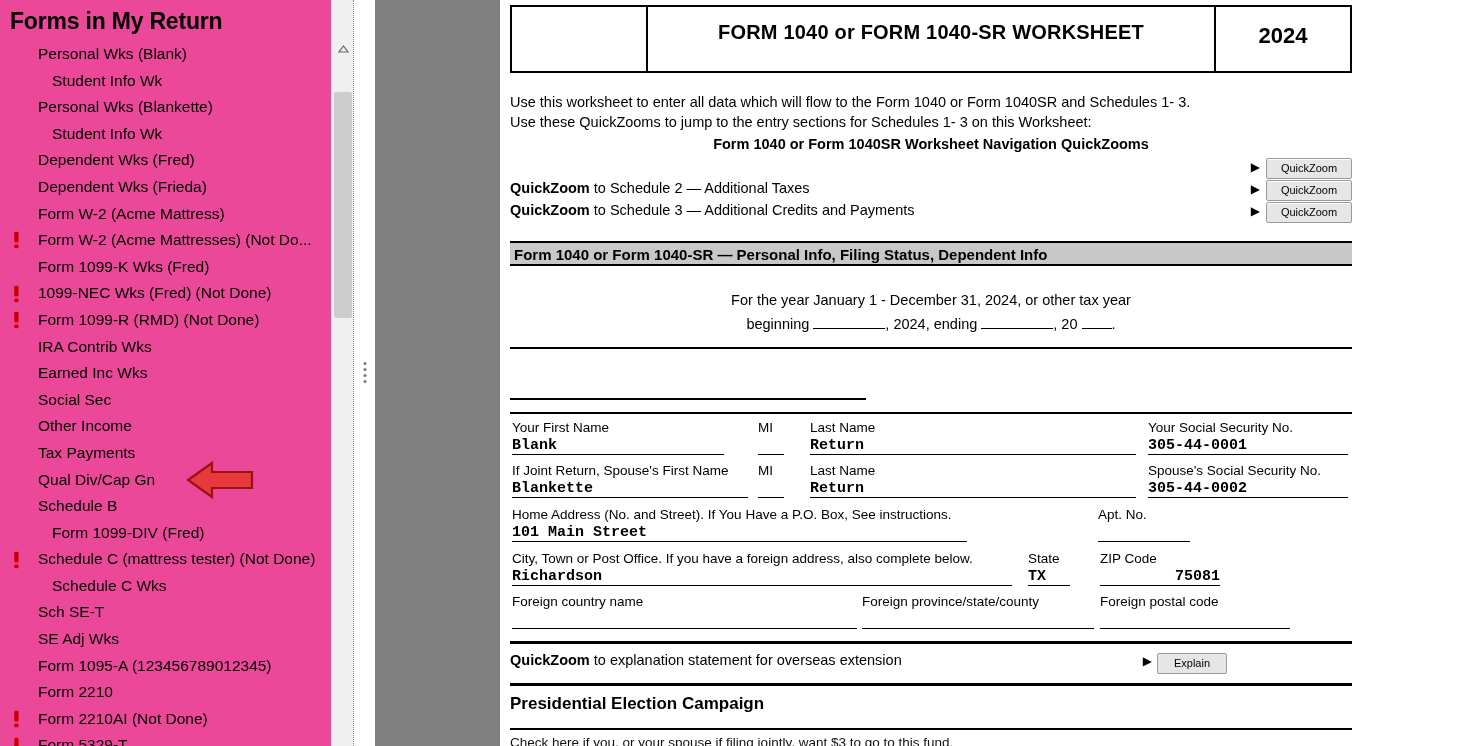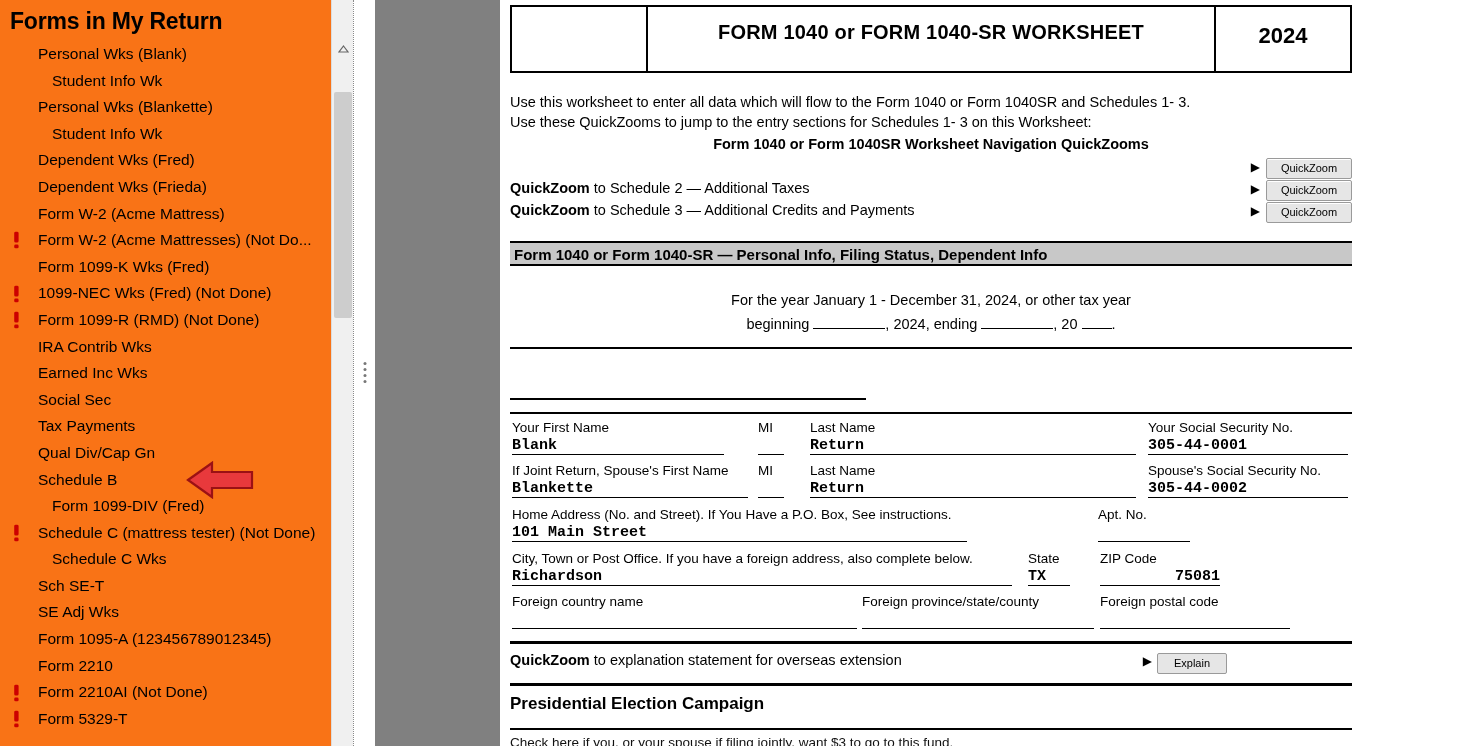--- a/index.html
+++ b/index.html
@@ -15,21 +15,21 @@
     color: #000;
     position: relative;
   }
 
   
   #left-panel {
     position: absolute;
     left: 0; top: 0;
     width: 331px;
     height: 746px;
-    background: #f97316;
+    background: #ec4899;
     overflow: hidden;
   }
   #forms-title {
     font-size: 23px;
     font-weight: bold;
     padding: 8px 0 6px 10px;
     letter-spacing: -0.2px;
   }
   .form-row {
     position: relative;
@@ -327,20 +327,21 @@
         </span><span>1099-NEC Wks (Fred) (Not Done)</span></div>
       <div class="form-row"><span class="alert-icon">
           <svg width="9" height="17" viewBox="0 0 9 17">
             <rect x="2.2" y="0" width="4.4" height="11" rx="1.6" fill="#cc0000"></rect>
             <rect x="2.2" y="13" width="4.4" height="4" rx="1.4" fill="#cc0000"></rect>
           </svg>
         </span><span>Form 1099-R (RMD) (Not Done)</span></div>
       <div class="form-row"><span>IRA Contrib Wks</span></div>
       <div class="form-row"><span>Earned Inc Wks</span></div>
       <div class="form-row"><span>Social Sec</span></div>
+      <div class="form-row"><span>Other Income</span></div>
       <div class="form-row"><span>Tax Payments</span></div>
       <div class="form-row"><span>Qual Div/Cap Gn</span></div>
       <div class="form-row"><span>Schedule B</span></div>
       <div class="form-row indent"><span>Form 1099-DIV (Fred)</span></div>
       <div class="form-row"><span class="alert-icon">
           <svg width="9" height="17" viewBox="0 0 9 17">
             <rect x="2.2" y="0" width="4.4" height="11" rx="1.6" fill="#cc0000"></rect>
             <rect x="2.2" y="13" width="4.4" height="4" rx="1.4" fill="#cc0000"></rect>
           </svg>
         </span><span>Schedule C (mattress tester) (Not Done)</span></div>

